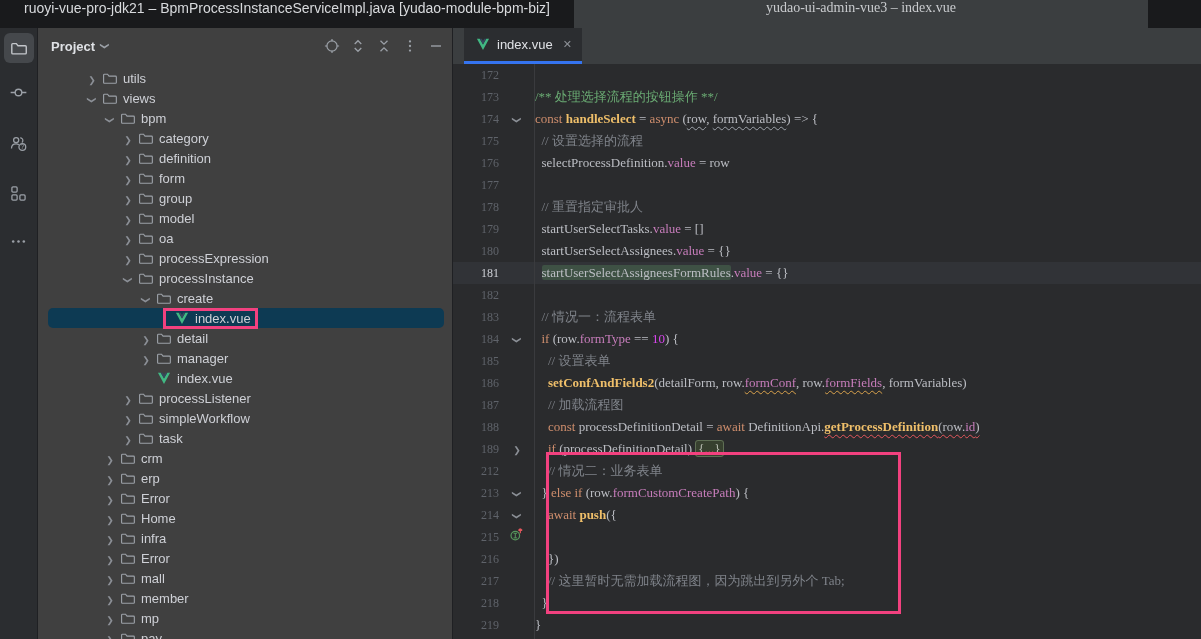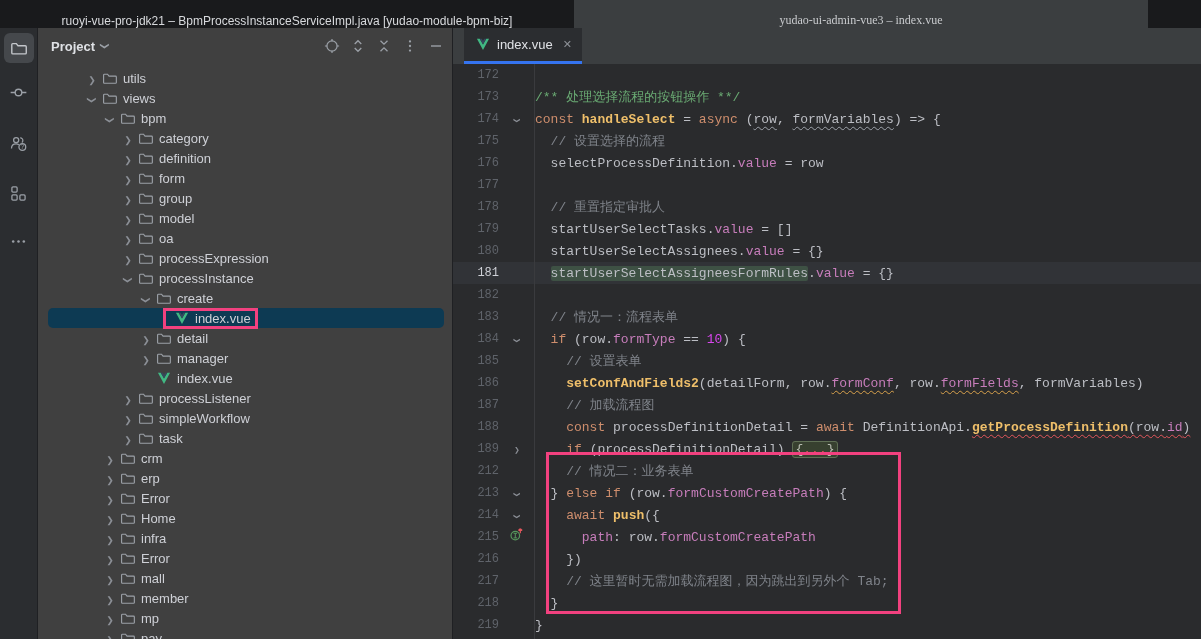--- a/index.html
+++ b/index.html
@@ -2,21 +2,21 @@
 <html style="--annot: #f2417f;"><head>
 <meta charset="utf-8">
 <style>
   html,body{margin:0;padding:0;}
   body{width:1201px;height:639px;overflow:hidden;position:relative;background:#2a2b2d;
        font-family:"Liberation Sans",sans-serif;-webkit-font-smoothing:antialiased;}
   :root{--annot:#f2417f;}
 
   
   .titlebar{position:absolute;top:0;left:0;width:1201px;height:28px;display:flex;z-index:5;}
-  .tb-seg{display:flex;align-items:flex-end;justify-content:center;font-size:12px;}
+  .tb-seg{display:flex;align-items:flex-start;justify-content:center;font-size:14px;}
   .tb-left{width:574px;background:#191a1c;color:#d8dadd;}
   .tb-mid{width:574px;background:#3b3e40;color:#c9cbce;font-family:Liberation Serif, serif;}
   .tb-right{flex:1;background:#191a1c;}
 
   
   .main{position:absolute;top:28px;left:0;width:1201px;bottom:0;display:flex;}
 
   
   .actbar{width:37px;background:#2b2d30;border-right:1px solid #1f2023;display:flex;
           flex-direction:column;align-items:center;flex:none;}
@@ -46,21 +46,21 @@
 
   
   .editor{flex:1;display:flex;flex-direction:column;min-width:0;}
   .tabbar{height:36px;background:#3b3e40;display:flex;flex:none;}
   .tab{margin-left:11px;height:36px;box-sizing:border-box;display:flex;align-items:center;
        background:#2b2d30;border-bottom:3px solid #3574f0;padding:0 10px 0 12px;
        color:#dfe1e5;font-size:13px;gap:7px;}
   .tab-close{color:#8d9197;font-size:11px;margin-left:3px;}
 
   .codearea{flex:1;position:relative;overflow:hidden;background:#2a2b2d;
-            font-family:Liberation Mono, monospace;font-size:13px;}
+            font-family:Liberation Serif, serif;font-size:13px;}
   .codearea::before{content:"";position:absolute;left:81px;top:0;bottom:0;width:1px;background:#3a3b3e;}
   .code-line{height:22px;display:flex;align-items:center;white-space:pre;}
   .code-line.cur{background:#313337;}
   .ln{width:46px;flex:none;text-align:right;color:#5f636a;font-size:12px;}
   .cur .ln{color:#ced0d6;}
   .fold{width:36px;flex:none;text-align:center;color:#8b8f96;}
   .ct{flex:1;min-width:0;}
 
   .tok-p{color:#bcbec4}
   .tok-k{color:#cf8e6d}
@@ -524,21 +524,21 @@
           <div class="code-line"><span class="ln">187</span><span class="fold"></span><span class="ct"><span class="tok-c">    // 加载流程图</span></span></div>
           <div class="code-line"><span class="ln">188</span><span class="fold"></span><span class="ct"><span class="tok-p">    </span><span class="tok-k">const</span><span class="tok-p"> processDefinitionDetail = </span><span class="tok-k">await</span><span class="tok-p"> DefinitionApi.</span><span class="tok-f u-r">getProcessDefinition</span><span class="tok-p u-r">(row.</span><span class="tok-pr u-r">id</span><span class="tok-p u-r">)</span></span></div>
           <div class="code-line"><span class="ln">189</span><span class="fold"><span class="chev">❯</span></span><span class="ct"><span class="tok-p">    </span><span class="tok-k">if</span><span class="tok-p"> (processDefinitionDetail) </span><span class="tok-fold">{<span class="dots">...</span>}</span></span></div>
           <div class="code-line"><span class="ln">212</span><span class="fold"></span><span class="ct"><span class="tok-c">    // 情况二：业务表单</span></span></div>
           <div class="code-line"><span class="ln">213</span><span class="fold"><span class="chev down">❯</span></span><span class="ct"><span class="tok-p">  } </span><span class="tok-k">else</span><span class="tok-p"> </span><span class="tok-k">if</span><span class="tok-p"> (row.</span><span class="tok-pr">formCustomCreatePath</span><span class="tok-p">) {</span></span></div>
           <div class="code-line"><span class="ln">214</span><span class="fold"><span class="chev down">❯</span></span><span class="ct"><span class="tok-p">    </span><span class="tok-k">await</span><span class="tok-p"> </span><span class="tok-f">push</span><span class="tok-p">({</span></span></div>
           <div class="code-line"><span class="ln">215</span><span class="fold"><svg width="16" height="16" viewBox="0 0 16 16">
                 <circle cx="6.3" cy="8.6" r="4.3" fill="none" stroke="#57965c" stroke-width="1.2"></circle>
                 <path d="M4.6 6.3h3.4M6.3 6.3v4.6M4.6 10.9h3.4" stroke="#57965c" stroke-width="1" fill="none"></path>
                 <path d="M11.3 6.2V1.6M11.3 1.6l-1.9 1.9M11.3 1.6l1.9 1.9" stroke="#e4575d" stroke-width="1.2" fill="none"></path>
-              </svg></span><span class="ct"><span class="tok-p">      </span><span class="tok-pr">path</span><span class="tok-p">: row.</span><span class="tok-pr">formCustomCreatePath</span></span></div>
+              </svg></span></div>
           <div class="code-line"><span class="ln">216</span><span class="fold"></span><span class="ct"><span class="tok-p">    })</span></span></div>
           <div class="code-line"><span class="ln">217</span><span class="fold"></span><span class="ct"><span class="tok-c">    // 这里暂时无需加载流程图，因为跳出到另外个 Tab;</span></span></div>
           <div class="code-line"><span class="ln">218</span><span class="fold"></span><span class="ct"><span class="tok-p">  }</span></span></div>
           <div class="code-line"><span class="ln">219</span><span class="fold"></span><span class="ct"><span class="tok-p">}</span></span></div>
           <div class="code-line"><span class="fold"></span><span class="ct"></span></div>
         </div>
       <div class="code-annot"></div>
     </div>
   </div>
 </div>

